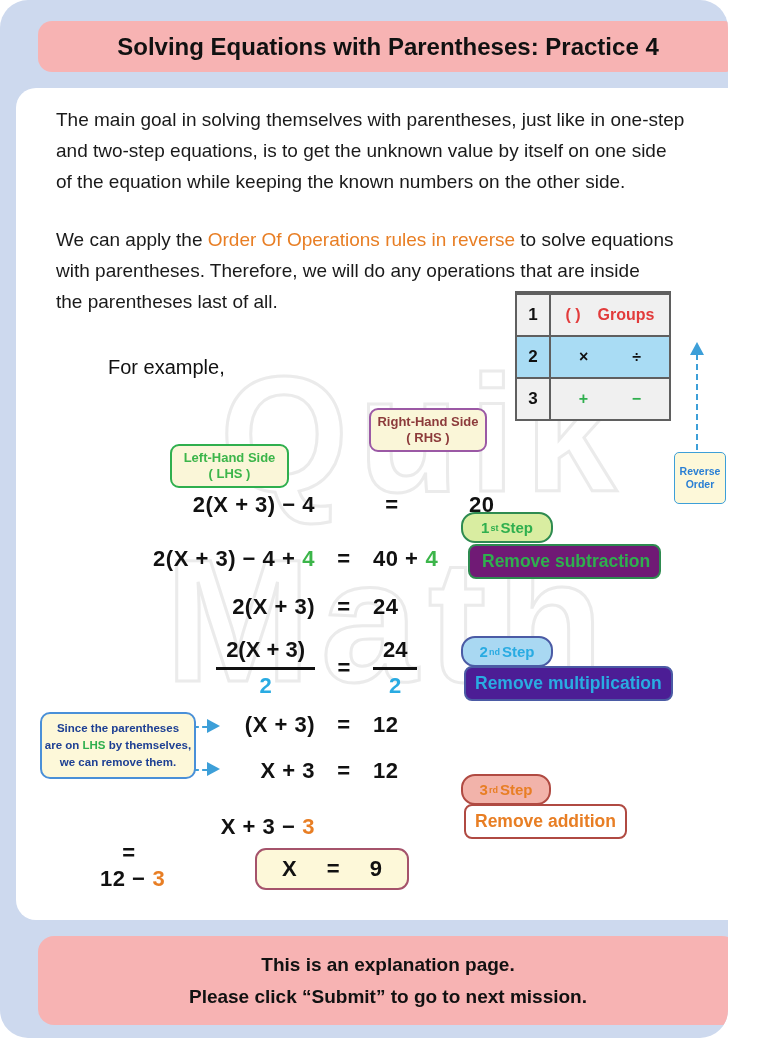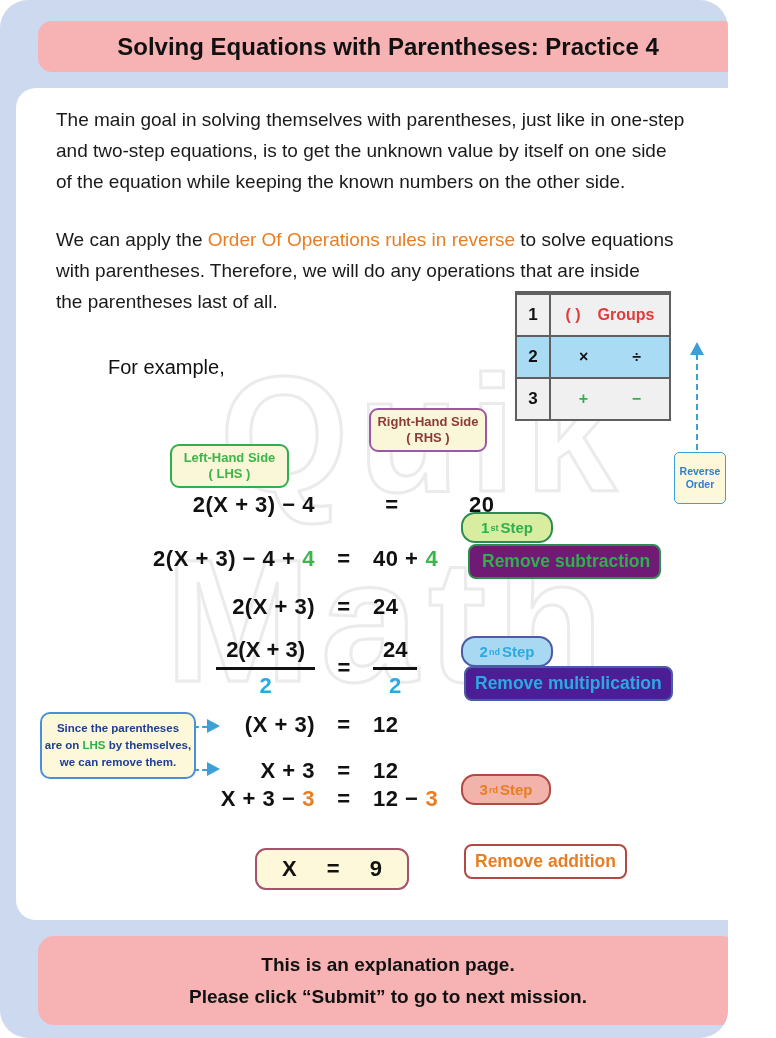--- a/index.html
+++ b/index.html
@@ -100,21 +100,21 @@
   .pill { position:absolute; height:27px; border-radius:14px; display:flex; align-items:center;
           justify-content:center; font-size:15px; font-weight:bold; z-index:1; }
   .pill sup { font-size:9px; margin:0 2px 0 1px; }
   .pill-1 { left:461px; top:512px; width:88px; background:#d9eda1; border:2px solid #2e8b50; color:#2faf4e; }
   .pill-2 { left:461px; top:636px; width:88px; background:#a9d8f2; border:2px solid #4b5ba5; color:#29abe2; }
   .pill-3 { left:461px; top:774px; width:86px; background:#f2b3aa; border:2px solid #b04a42; color:#e87e24; }
   .action { position:absolute; height:31px; border-radius:8px; display:flex; align-items:center;
             padding:0 9px; font-size:17.5px; font-weight:bold; z-index:1; }
   .act-1 { left:468px; top:544px; background:#701a75; border:2px solid #2e8b50; color:#2faf4e;padding-left:12px; }
   .act-2 { left:464px; top:666px; background:#4c1d95; border:2px solid #4b5ba5; color:#29abe2; }
-  .act-3 { left:464px; top:844px; background:#ffffff; border:2px solid #b04a42; color:#e87e24; }
+  .act-3 { left:464px; top:804px; background:#ffffff; border:2px solid #b04a42; color:#e87e24; }
 </style>
 </head>
 <body>
 
 <div id="page">
 
   <div class="banner">Solving Equations with Parentheses: Practice 4</div>
 
   <div class="panel"></div>
   <div class="wm wm1">Quik</div>
@@ -213,21 +213,21 @@
     <div class="eeq">=</div>
     <div class="eright">12</div>
   </div>
 
   <div class="eqrow" style="top:758px;">
     <div class="eleft">X + 3</div>
     <div class="eeq">=</div>
     <div class="eright">12</div>
   </div>
 
-  <div class="eqrow" style="top:786px;">
+  <div class="eqrow" style="top:814px;flex-direction:column;">
     <div class="eleft"><span>X + 3 −</span><span class="orange-n">3</span></div>
     <div class="eeq">=</div>
     <div class="eright"><span>12 −</span><span class="orange-n">3</span></div>
   </div>
 
   <div class="result">
     <span>X</span>
     <span>=</span>
     <span>9</span>
   </div>

